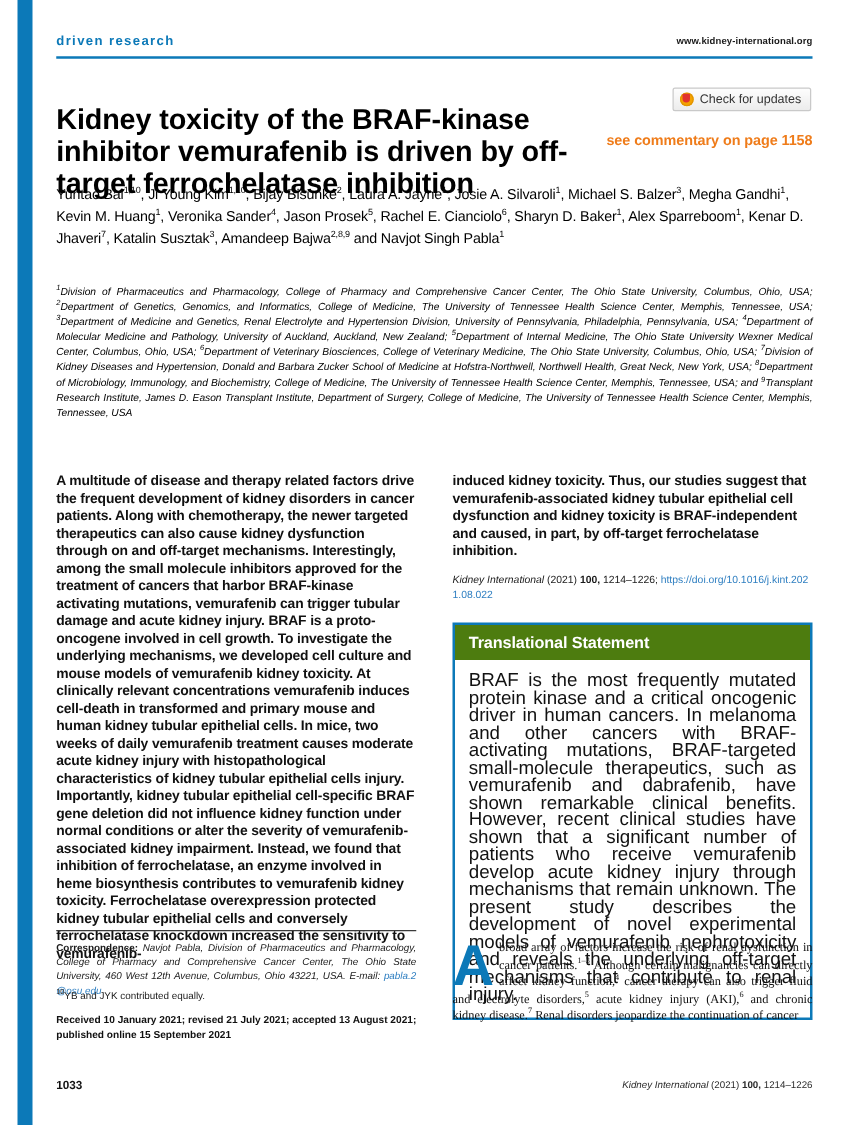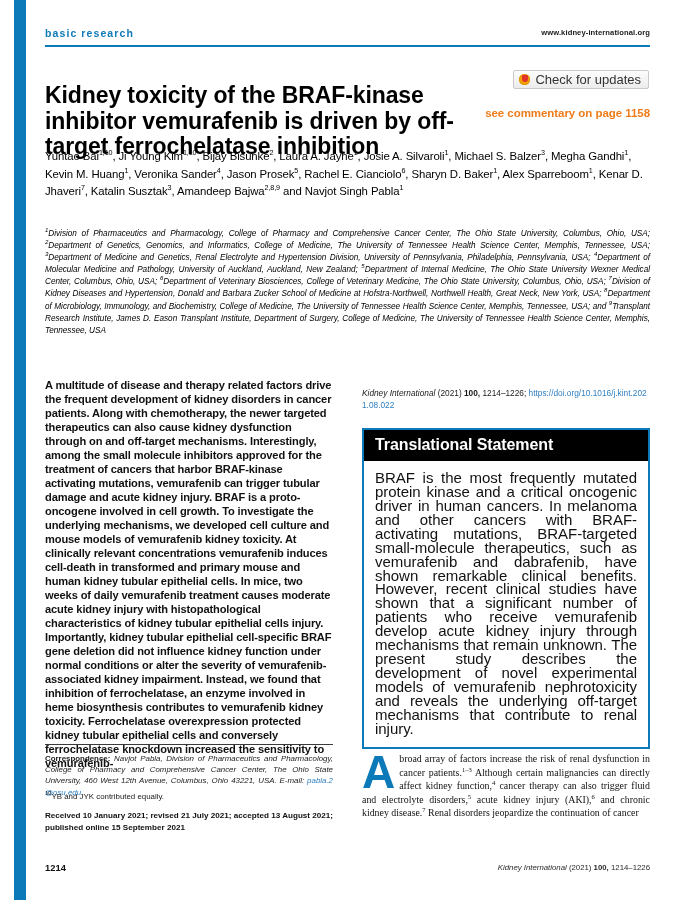--- a/index.html
+++ b/index.html
@@ -90,21 +90,21 @@
     position: absolute;
     right: 1px;
     top: 70px;
     display: flex;
     align-items: center;
     gap: 5px;
     padding: 3px 7px 3px 5px;
     border: 1px solid #c9c9c9;
     border-radius: 2px;
     background: linear-gradient(#fdfdfd, #ececec);
-    font-size: 13px;
+    font-size: 10px;
     color: #333;
     line-height: 9px;
   }
   .crossmark-glyph {
     width: 11px; height: 11px;
     border-radius: 50%;
     background: #f5a200;
     position: relative;
     flex: 0 0 auto;
     box-shadow: inset 0 0 0 1px #e09400;
@@ -203,23 +203,23 @@
     text-align: justify;
   }
 
   
   .ts-box {
     margin-top: 17px;
     border: 2.5px solid #0c79b8;
     background: #ffffff;
   }
   .ts-head {
-    background: #000000;
+    background: #4d7c0f;
     color: #ffffff;
-    font-size: 16px;
+    font-size: 13px;
     font-weight: bold;
     padding: 6px 11px 7px 11px;
     letter-spacing: -0.1px;
   }
   .ts-body {
     padding: 10px 11px 12px 11px;
     font-size: 15px;
     line-height: 13.9px;
     text-align: justify;
     color: #111;
@@ -314,21 +314,21 @@
 </head>
 <body>
 
 <div class="page">
 
   <div class="edge-bar"></div>
 
   <div class="content">
 
     <div class="runhead">
-      <div class="runhead-left">basic research</div>
+      <div class="runhead-left">driven research</div>
       <div class="runhead-right">www.kidney-international.org</div>
     </div>
     <div class="runhead-rule"></div>
 
     <h1 class="title">Kidney toxicity of the BRAF-kinase inhibitor vemurafenib is driven by off-target ferrochelatase inhibition</h1>
 
     <div class="crossmark">
       <span class="crossmark-glyph"></span>
       <span>Check for updates</span>
     </div>
@@ -337,20 +337,21 @@
 
     <div class="authors">Yuntao Bai<sup>1,10</sup>, Ji Young Kim<sup>1,10</sup>, Bijay Bisunke<sup>2</sup>, Laura A. Jayne<sup>1</sup>, Josie A. Silvaroli<sup>1</sup>, Michael S. Balzer<sup>3</sup>, Megha Gandhi<sup>1</sup>, Kevin M. Huang<sup>1</sup>, Veronika Sander<sup>4</sup>, Jason Prosek<sup>5</sup>, Rachel E. Cianciolo<sup>6</sup>, Sharyn D. Baker<sup>1</sup>, Alex Sparreboom<sup>1</sup>, Kenar D. Jhaveri<sup>7</sup>, Katalin Susztak<sup>3</sup>, Amandeep Bajwa<sup>2,8,9</sup> and Navjot Singh Pabla<sup>1</sup></div>
 
     <div class="affiliations"><sup>1</sup>Division of Pharmaceutics and Pharmacology, College of Pharmacy and Comprehensive Cancer Center, The Ohio State University, Columbus, Ohio, USA; <sup>2</sup>Department of Genetics, Genomics, and Informatics, College of Medicine, The University of Tennessee Health Science Center, Memphis, Tennessee, USA; <sup>3</sup>Department of Medicine and Genetics, Renal Electrolyte and Hypertension Division, University of Pennsylvania, Philadelphia, Pennsylvania, USA; <sup>4</sup>Department of Molecular Medicine and Pathology, University of Auckland, Auckland, New Zealand; <sup>5</sup>Department of Internal Medicine, The Ohio State University Wexner Medical Center, Columbus, Ohio, USA; <sup>6</sup>Department of Veterinary Biosciences, College of Veterinary Medicine, The Ohio State University, Columbus, Ohio, USA; <sup>7</sup>Division of Kidney Diseases and Hypertension, Donald and Barbara Zucker School of Medicine at Hofstra-Northwell, Northwell Health, Great Neck, New York, USA; <sup>8</sup>Department of Microbiology, Immunology, and Biochemistry, College of Medicine, The University of Tennessee Health Science Center, Memphis, Tennessee, USA; and <sup>9</sup>Transplant Research Institute, James D. Eason Transplant Institute, Department of Surgery, College of Medicine, The University of Tennessee Health Science Center, Memphis, Tennessee, USA</div>
 
     <div class="col-left">
       <div class="abstract">A multitude of disease and therapy related factors drive the frequent development of kidney disorders in cancer patients. Along with chemotherapy, the newer targeted therapeutics can also cause kidney dysfunction through on and off-target mechanisms. Interestingly, among the small molecule inhibitors approved for the treatment of cancers that harbor BRAF-kinase activating mutations, vemurafenib can trigger tubular damage and acute kidney injury. BRAF is a proto-oncogene involved in cell growth. To investigate the underlying mechanisms, we developed cell culture and mouse models of vemurafenib kidney toxicity. At clinically relevant concentrations vemurafenib induces cell-death in transformed and primary mouse and human kidney tubular epithelial cells. In mice, two weeks of daily vemurafenib treatment causes moderate acute kidney injury with histopathological characteristics of kidney tubular epithelial cells injury. Importantly, kidney tubular epithelial cell-specific BRAF gene deletion did not influence kidney function under normal conditions or alter the severity of vemurafenib-associated kidney impairment. Instead, we found that inhibition of ferrochelatase, an enzyme involved in heme biosynthesis contributes to vemurafenib kidney toxicity. Ferrochelatase overexpression protected kidney tubular epithelial cells and conversely ferrochelatase knockdown increased the sensitivity to vemurafenib-</div>
     </div>
 
     <div class="col-right">
+      <div class="abstract">induced kidney toxicity. Thus, our studies suggest that vemurafenib-associated kidney tubular epithelial cell dysfunction and kidney toxicity is BRAF-independent and caused, in part, by off-target ferrochelatase inhibition.</div>
 
       <div class="cite-line">
         <span class="jrnl">Kidney International</span>
         <span>(2021)</span>
         <span class="vol">100,</span>
         <span>1214–1226;</span>
         <span class="link">https://doi.org/10.1016/j.kint.2021.08.022</span>
       </div>
 
 
@@ -365,21 +366,21 @@
     <div class="correspondence">
       <b>Correspondence:</b><span> Navjot Pabla, Division of Pharmaceutics and Pharmacology, College of Pharmacy and Comprehensive Cancer Center, The Ohio State University, 460 West 12th Avenue, Columbus, Ohio 43221, USA. E-mail: </span><span class="link">pabla.2@osu.edu</span>
     </div>
     <div class="equal-contrib"><sup>10</sup>YB and JYK contributed equally.</div>
     <div class="received">Received 10 January 2021; revised 21 July 2021; accepted 13 August 2021; published online 15 September 2021</div>
 
     <div class="intro">
       <span class="dropcap">A</span><span>broad array of factors increase the risk of renal dysfunction in cancer patients.<sup>1–3</sup> Although certain malignancies can directly affect kidney function,<sup>4</sup> cancer therapy can also trigger fluid and electrolyte disorders,<sup>5</sup> acute kidney injury (AKI),<sup>6</sup> and chronic kidney disease.<sup>7</sup> Renal disorders jeopardize the continuation of cancer</span>
     </div>
 
-    <div class="folio">1214</div>
+    <div class="folio">1033</div>
     <div class="footer-cite">
       <span class="jrnl">Kidney International</span>
       <span>(2021)</span>
       <span class="vol">100,</span>
       <span>1214–1226</span>
     </div>
 
   </div>
 </div>
 

